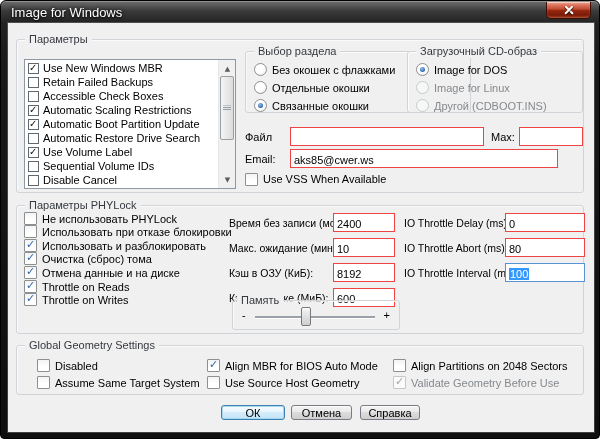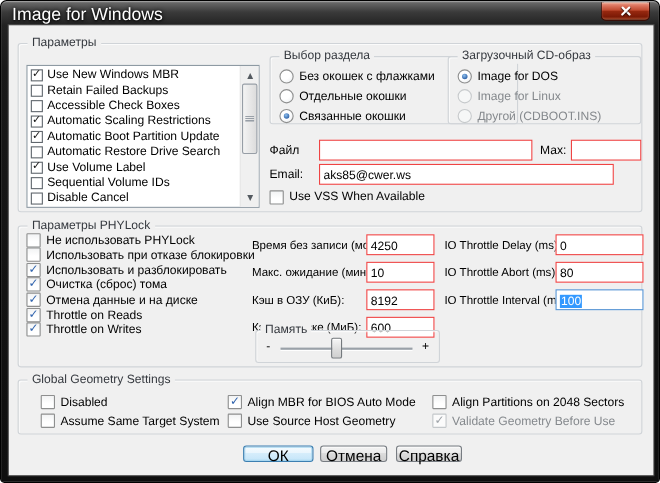--- a/index.html
+++ b/index.html
@@ -5,21 +5,21 @@
   *{box-sizing:border-box;margin:0;padding:0}
   html,body{width:600px;height:439px;overflow:hidden}
   body{font-family:"Liberation Sans",sans-serif;font-size:11px;color:#000;background:#fff}
 
   .window{position:relative;width:600px;height:439px;border:1px solid #000;
     border-radius:6px 6px 4px 4px;
     background:linear-gradient(180deg,#6f6f6f 0,#3a3a3a 10px,#222 22px,#191919 60px,#0e0e0e 100%);
     box-shadow:inset 0 1px 0 rgba(255,255,255,.25)}
 
   .titlebar{position:absolute;left:0;top:0;right:0;height:22px;border-radius:6px 6px 0 0}
-  .title{position:absolute;left:10px;top:4px;color:#fff;font-size:16px;
+  .title{position:absolute;left:10px;top:4px;color:#fff;font-size:13px;
     text-shadow:0 0 4px rgba(0,0,0,.9),0 1px 2px rgba(0,0,0,.8);white-space:nowrap}
   .close-btn{position:absolute;top:1px;right:8px;width:45px;height:17px;cursor:pointer;
     border:1px solid #3b0d05;border-top:none;border-radius:0 0 5px 5px;
     background:linear-gradient(180deg,#f0a38c 0%,#d9705a 22%,#c04a30 45%,#97280f 52%,#7c1a06 82%,#a04424 100%);
     box-shadow:inset 0 1px 0 rgba(255,255,255,.45),inset 0 0 2px rgba(255,255,255,.25)}
   .x-icon{position:absolute;left:50%;top:50%;width:11px;height:10px;transform:translate(-50%,-50%)}
   .x-icon::before,.x-icon::after{content:"";position:absolute;left:0;top:4px;width:11px;height:2.4px;
     background:#fff;border-radius:1px;box-shadow:0 1px 1px rgba(0,0,0,.55)}
   .x-icon::before{transform:rotate(45deg)}
   .x-icon::after{transform:rotate(-45deg)}
@@ -111,21 +111,21 @@
     box-shadow:inset 0 1px 0 #fff}
 
   
   .g-geometry{left:8px;top:322px;width:568px;height:50px}
   .geo-col{position:absolute;top:8px}
   .geo-col .check-row{height:17.5px;display:flex;align-items:flex-end;gap:5px}
   .geo-c1{left:20px}.geo-c2{left:190px}.geo-c3{left:376px}
 
   
   .btn{position:absolute;top:382px;height:15px;border:1px solid #777c82;border-radius:3px;
-    font-family:"Liberation Sans",sans-serif;font-size:14px;color:#000;cursor:pointer;
+    font-family:"Liberation Sans",sans-serif;font-size:11px;color:#000;cursor:pointer;
     background:linear-gradient(180deg,#f3f3f3 0%,#ebebeb 45%,#dddddd 46%,#cfcfcf 100%);
     box-shadow:inset 0 1px 0 #fcfcfc}
   .btn.ok{left:213px;width:64px;border-color:#3c7fb1;
     background:linear-gradient(180deg,#f5fbfe 0%,#e9f5fd 45%,#d6edfb 46%,#c4e5f9 100%);
     box-shadow:inset 0 0 0 1px #a9d7f0}
   .btn.cancel{left:283px;width:61px}
   .btn.help{left:352px;width:60px}
 </style>
 </head>
 <body>
@@ -287,21 +287,21 @@
           <div class="check-row ">
             <span class="cb themed">
               <span class="check">✓</span>
             </span>
             <span class="cb-label">Throttle on Writes</span>
           </div>
         </div>
       <div>
           <div class="fieldrow fr-left" style="top: 7px;">
             <span class="frlabel">Время без записи (мс):</span>
-            <div class="textbox"><span>4250</span></div>
+            <div class="textbox"><span>2400</span></div>
           </div>
           <div class="fieldrow fr-left" style="top: 32px;">
             <span class="frlabel">Макс. ожидание (мин):</span>
             <div class="textbox"><span>10</span></div>
           </div>
           <div class="fieldrow fr-left" style="top: 57px;">
             <span class="frlabel">Кэш в ОЗУ (КиБ):</span>
             <div class="textbox"><span>8192</span></div>
           </div>
           <div class="fieldrow fr-left" style="top: 82px;">

